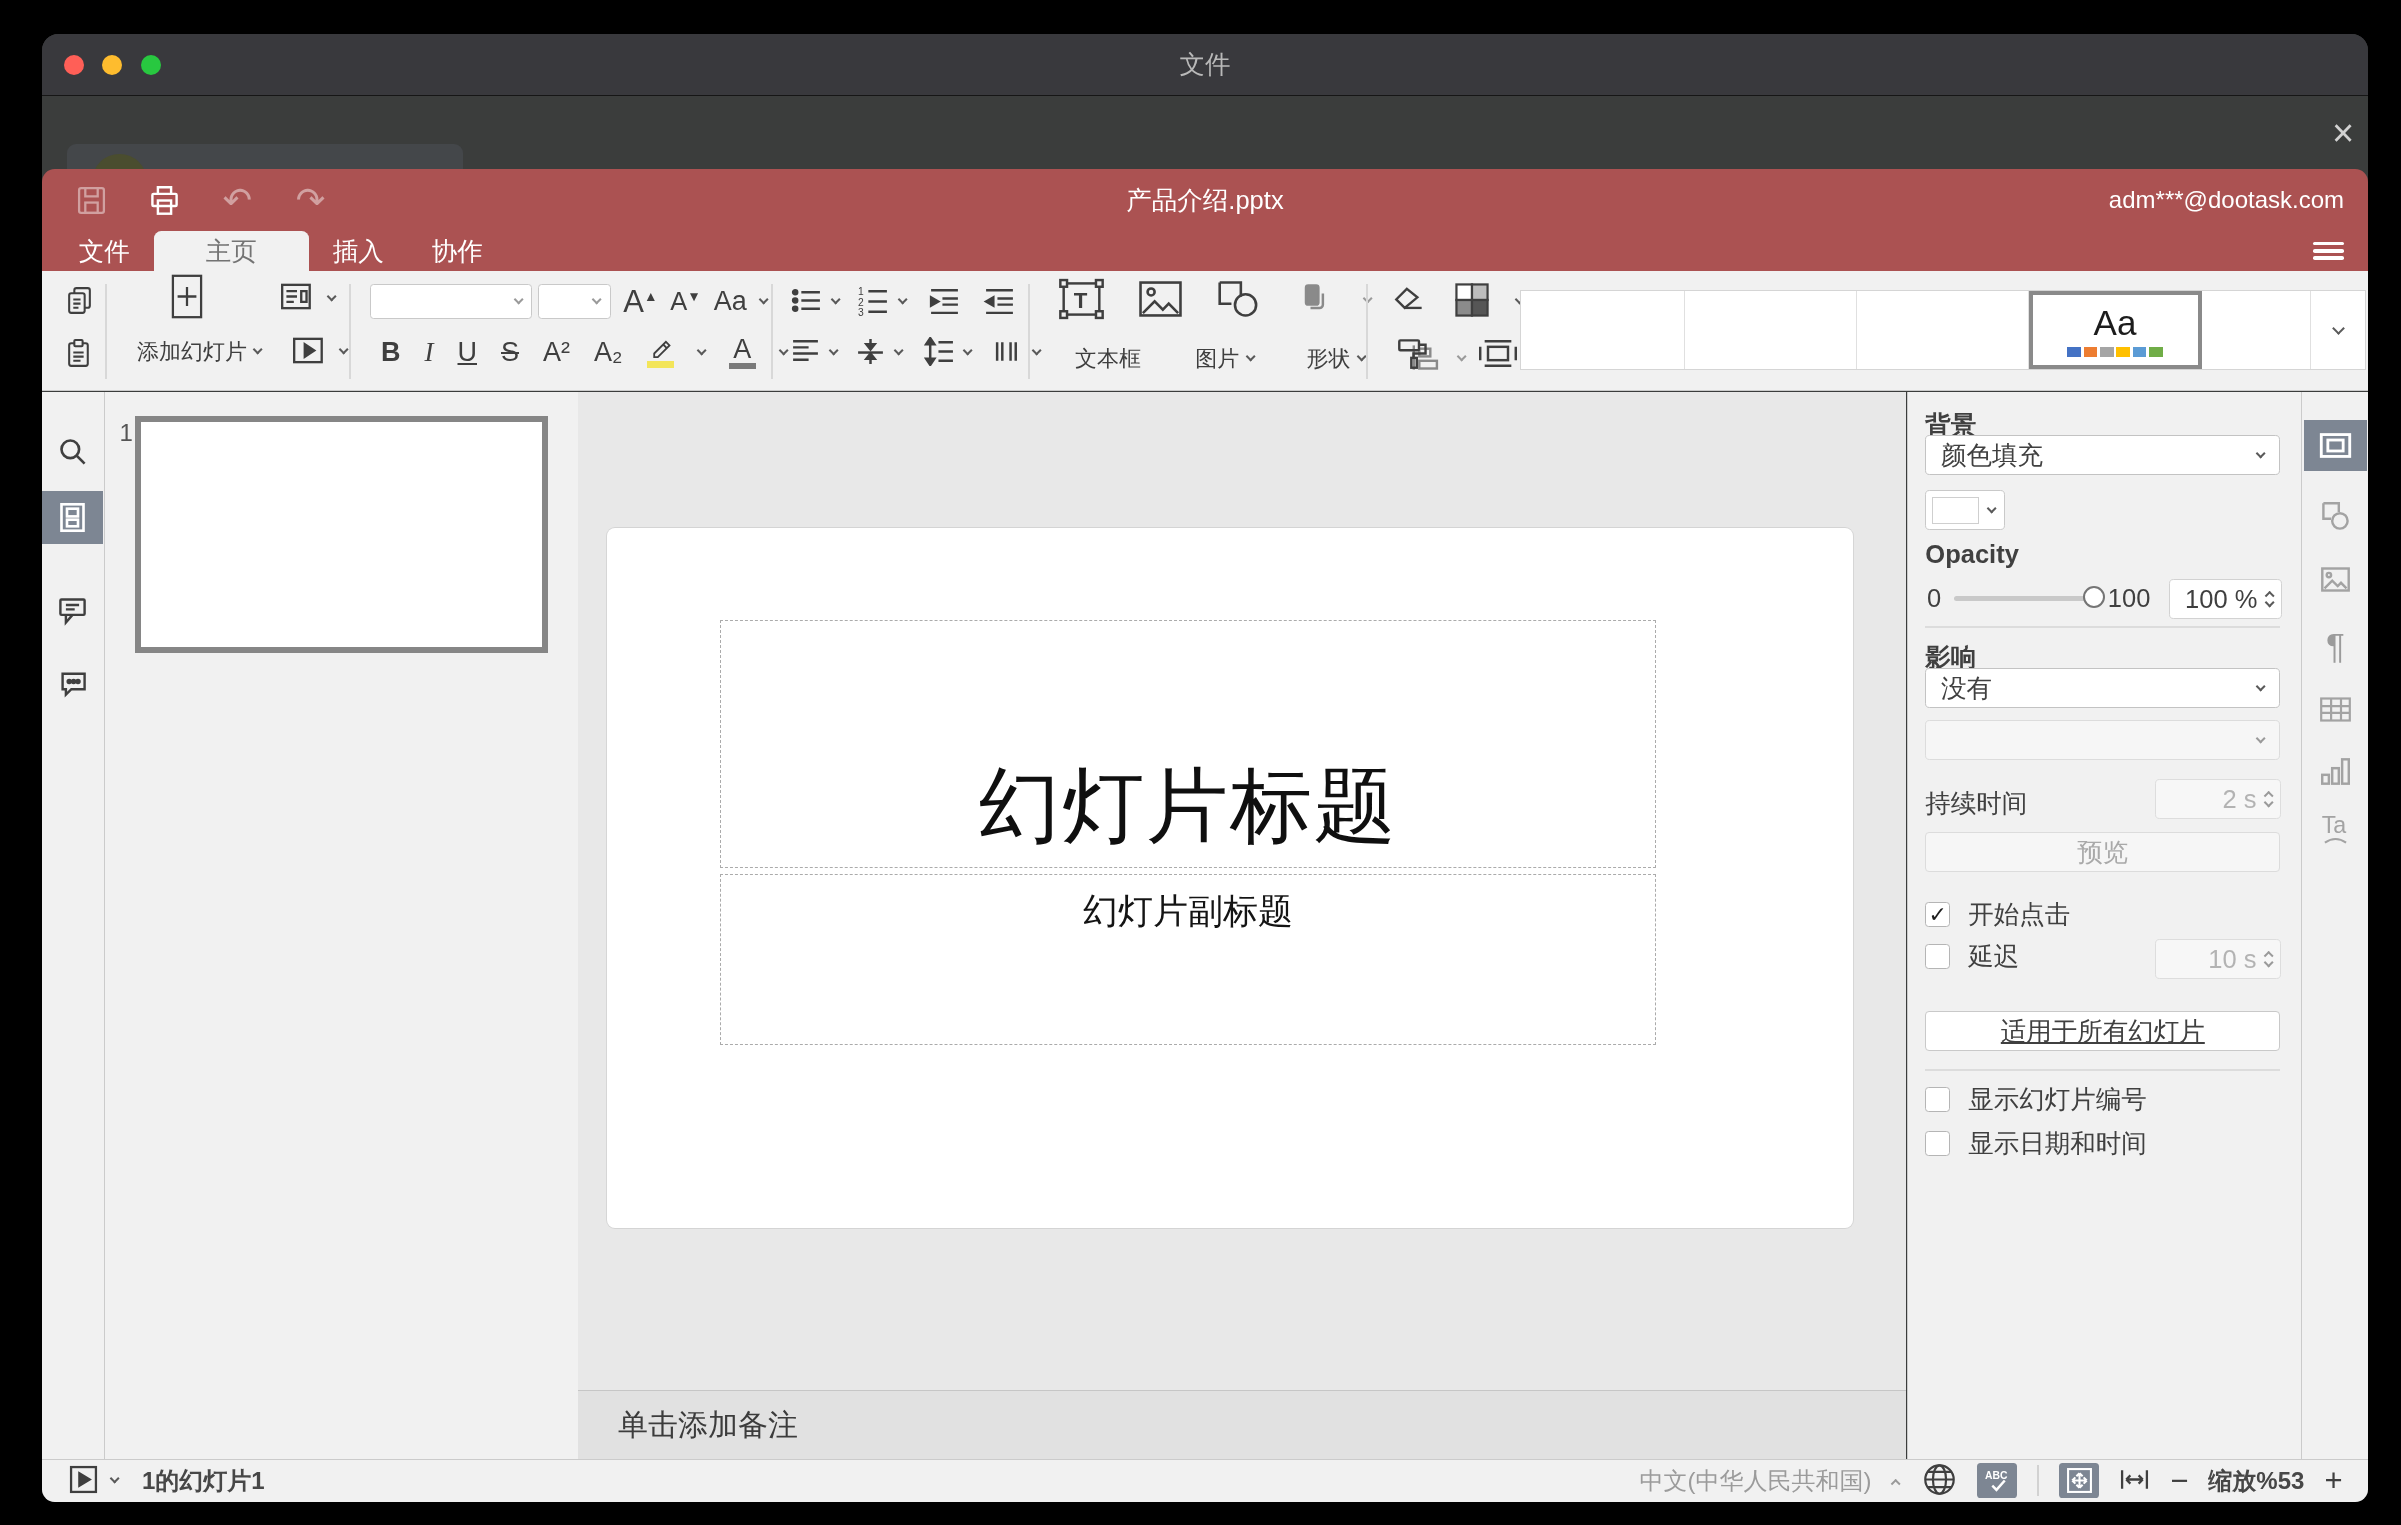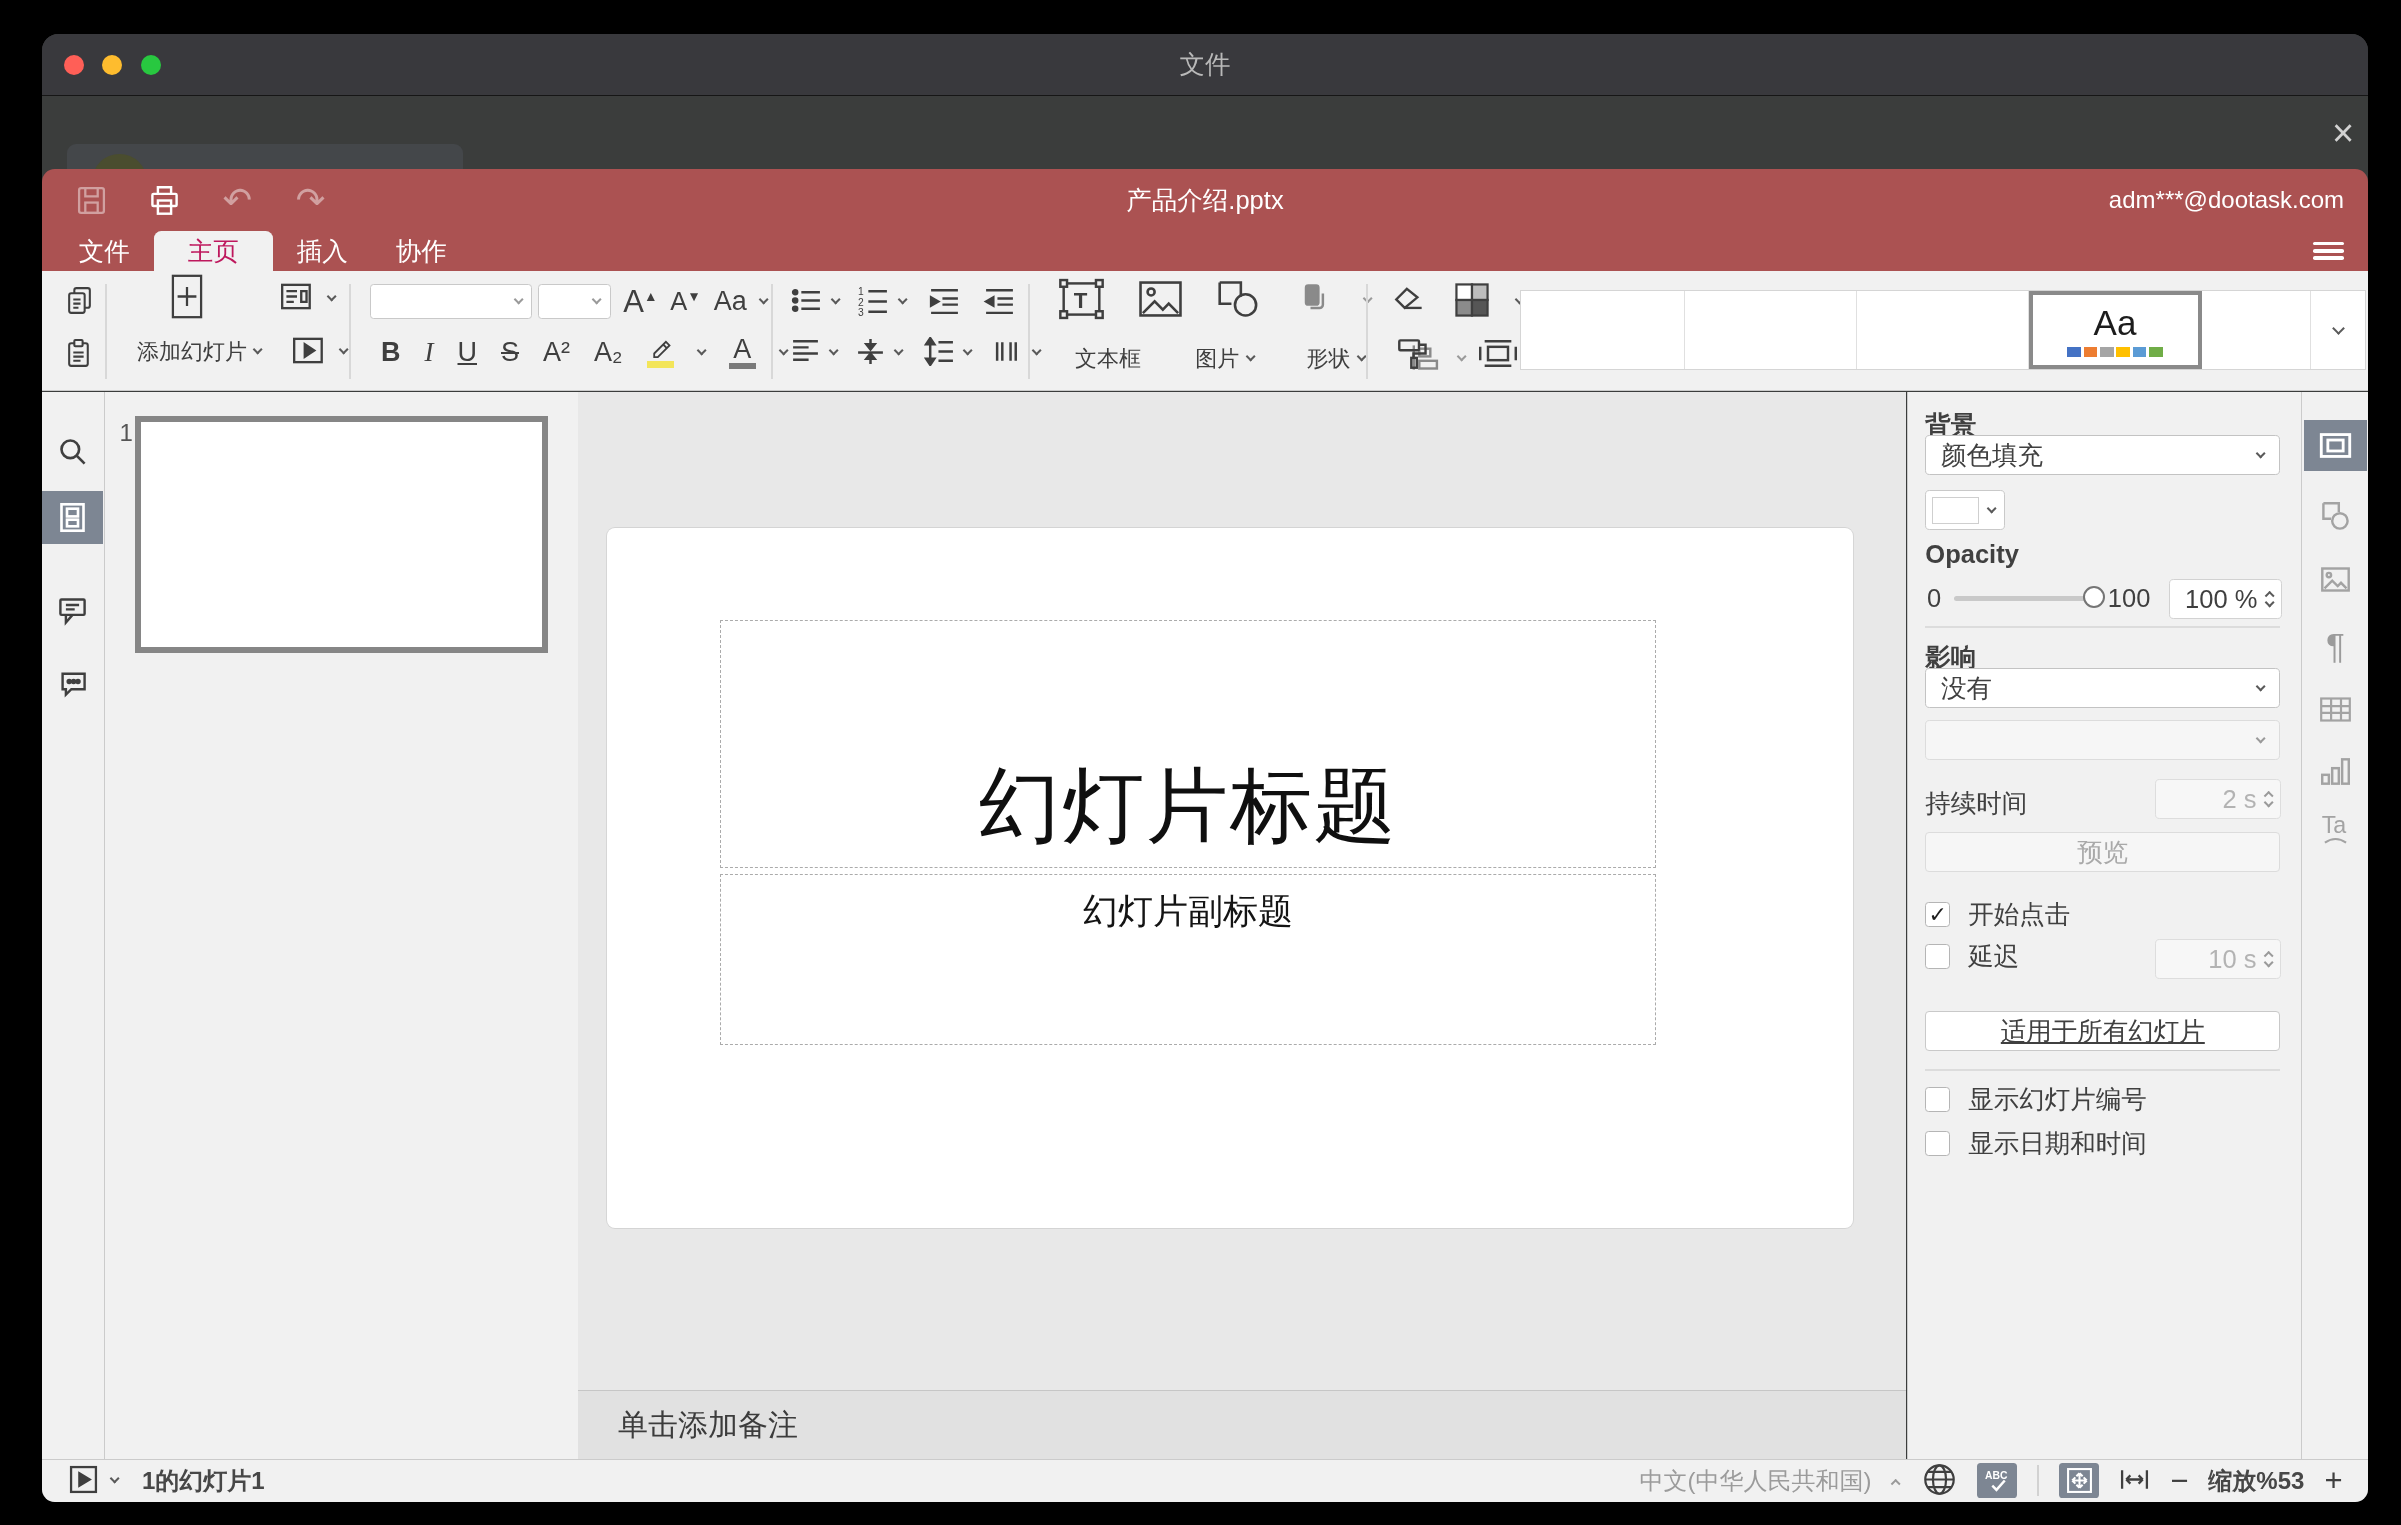--- a/index.html
+++ b/index.html
@@ -16,21 +16,21 @@
   .xclose { position:absolute; left:2279px; top:77px; width:44px; height:44px; color:#d2d2d2; font-size:38px; line-height:44px; text-align:center; cursor:default; }
   
   .red { position:absolute; left:0; top:135px; width:100%; height:102px; background:#ab5252; border-radius:12.8px 12.8px 0 0; z-index:3; }
   .qrow { position:absolute; left:33px; top:0; height:62px; display:flex; align-items:center; gap:40px; }
   .qbtn { width:33px; height:33px; display:flex; align-items:center; justify-content:center; }
   .dim { opacity:.45; }
   .fname { position:absolute; left:0; right:0; top:0; height:62px; line-height:62px; text-align:center; color:#fff; font-size:25.5px; }
   .account { position:absolute; right:24px; top:0; height:62px; line-height:62px; color:#fff; font-size:24px; }
   .tabs { position:absolute; left:0; top:62px; width:100%; height:40px; display:flex; align-items:stretch; }
   .tab { color:#fff; font-size:25.5px; padding:0 24px; display:flex; align-items:center; }
-  .tab.active { background:#f1f1f1; color:#be185d; border-radius:7.3px 7.3px 0 0; padding:0 34px;text-align:right; }
+  .tab.active { background:#f1f1f1; color:#737373; border-radius:7.3px 7.3px 0 0; padding:0 52px;text-align:right; }
   .burger { position:absolute; right:24px; top:69px; width:31px; height:25.5px; display:flex; flex-direction:column; justify-content:space-between; padding:3.6px 0; }
   .burger i { display:block; height:3.6px; background:#fff; border-radius:1.8px; }
   
   .toolbar { position:absolute; left:0; top:237px; width:100%; height:120px; background:#f1f1f1; border-bottom:1.8px solid #cbcbcb; z-index:2; }
   .tg { position:absolute; display:flex; align-items:center; gap:12.8px; height:47px; }
   .vdiv { position:absolute; top:12.8px; height:95px; width:1.8px; background:#d8d8d8; }
   .glyph { color:#3f3f3f; font-size:27px; }
   .combo { background:#fff; border:1.8px solid #c9c9c9; border-radius:3.6px; height:35px; display:flex; align-items:center; justify-content:flex-end; padding:0 9px; }
   .cv { width:9px; height:9px; border-right:2.3px solid #5a5a5a; border-bottom:2.3px solid #5a5a5a; transform:rotate(45deg); display:inline-block; margin-top:-3.6px; }
   .cv.s { width:7.3px; height:7.3px; }

